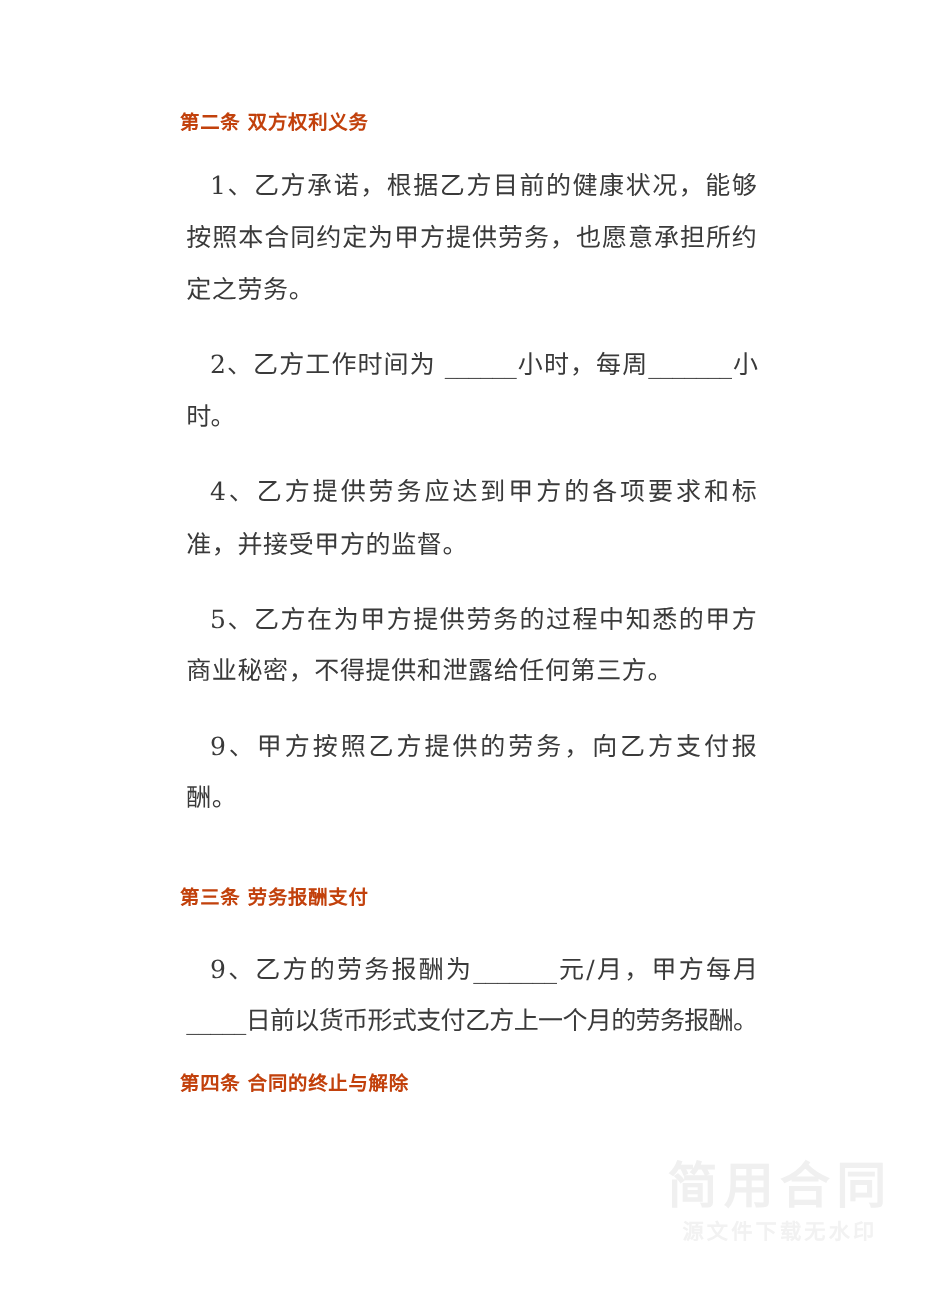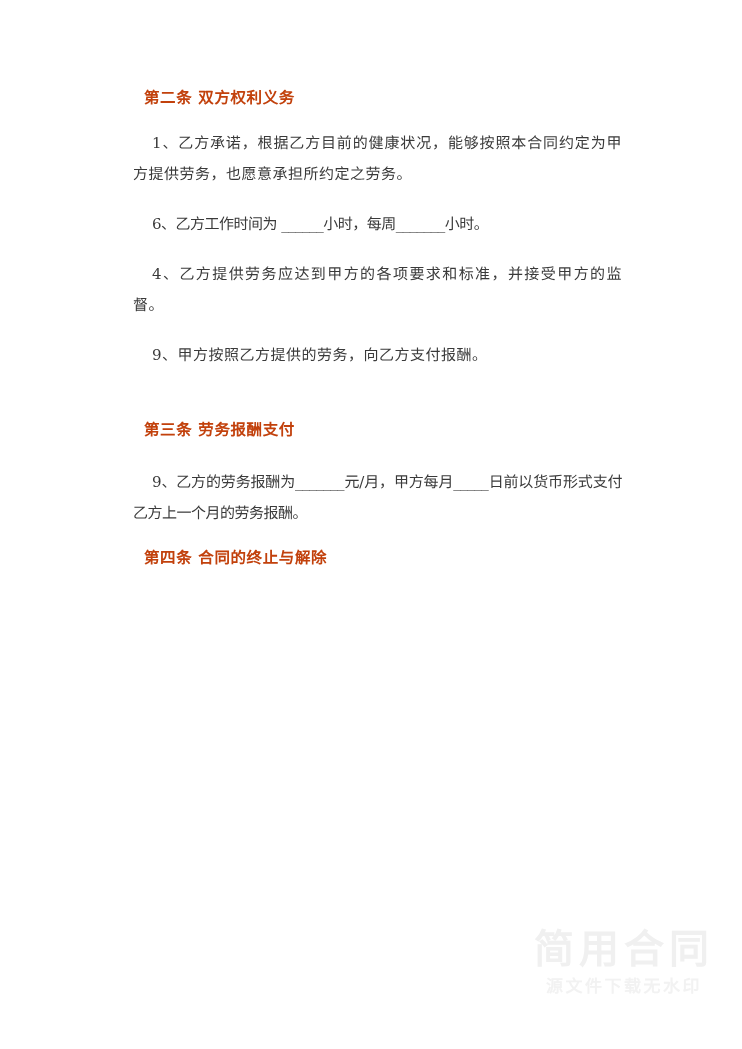--- a/index.html
+++ b/index.html
@@ -33,27 +33,27 @@
     font-weight: bold;
     color: #c2410c;
     letter-spacing: 0.6px;
     line-height: 1.5;
     text-indent: 11px;
     margin: 0;
   }
 
   
   .para {
-    font-size: 15px;
+    font-size: 20px;
     color: #3a3a3a;
     line-height: 2.07;
     letter-spacing: 0.5px;
     text-align: justify;
     text-justify: inter-ideograph;
-    margin: 0;
+    margin: 16px;
     text-indent: 19px;
   }
 
   
   .gap-h1 { margin-top: 0; }
   .gap-p  { margin-top: 19px; }
   .gap-head { margin-top: 46px; }
   .gap-head-2 { margin-top: 26px; }
   .gap-head-3 { margin-top: 17px; }
 
@@ -96,24 +96,25 @@
 
 <div class="page">
 
   <div class="doc-body">
 
     <h2 class="heading gap-h1">第二条 双方权利义务</h2>
 
     <p class="para gap-p">1、乙方承诺，根据乙方目前的健康状况，能够按照本合同约定为甲方提供劳务，也愿意承担所约定之劳务。</p>
 
 
-    <p class="para gap-p blank">6、乙方工作时间为 ______小时，每周_______小时。</p>
+    <p class="para gap-p blank">2、乙方工作时间为 ______小时，每周_______小时。</p>
 
     <p class="para gap-p">4、乙方提供劳务应达到甲方的各项要求和标准，并接受甲方的监督。</p>
 
+    <p class="para gap-p">5、乙方在为甲方提供劳务的过程中知悉的甲方商业秘密，不得提供和泄露给任何第三方。</p>
 
     <p class="para gap-p">9、甲方按照乙方提供的劳务，向乙方支付报酬。</p>
 
     <h2 class="heading gap-head">第三条 劳务报酬支付</h2>
 
     <p class="para gap-head-2 blank">9、乙方的劳务报酬为_______元/月，甲方每月_____日前以货币形式支付乙方上一个月的劳务报酬。</p>
 
     <h2 class="heading gap-head-3">第四条 合同的终止与解除</h2>
 
   </div>

